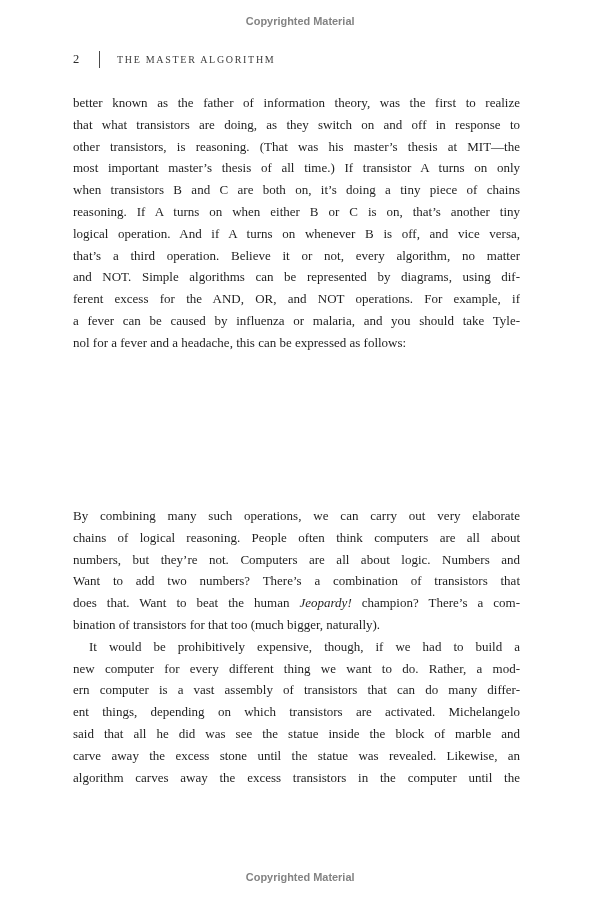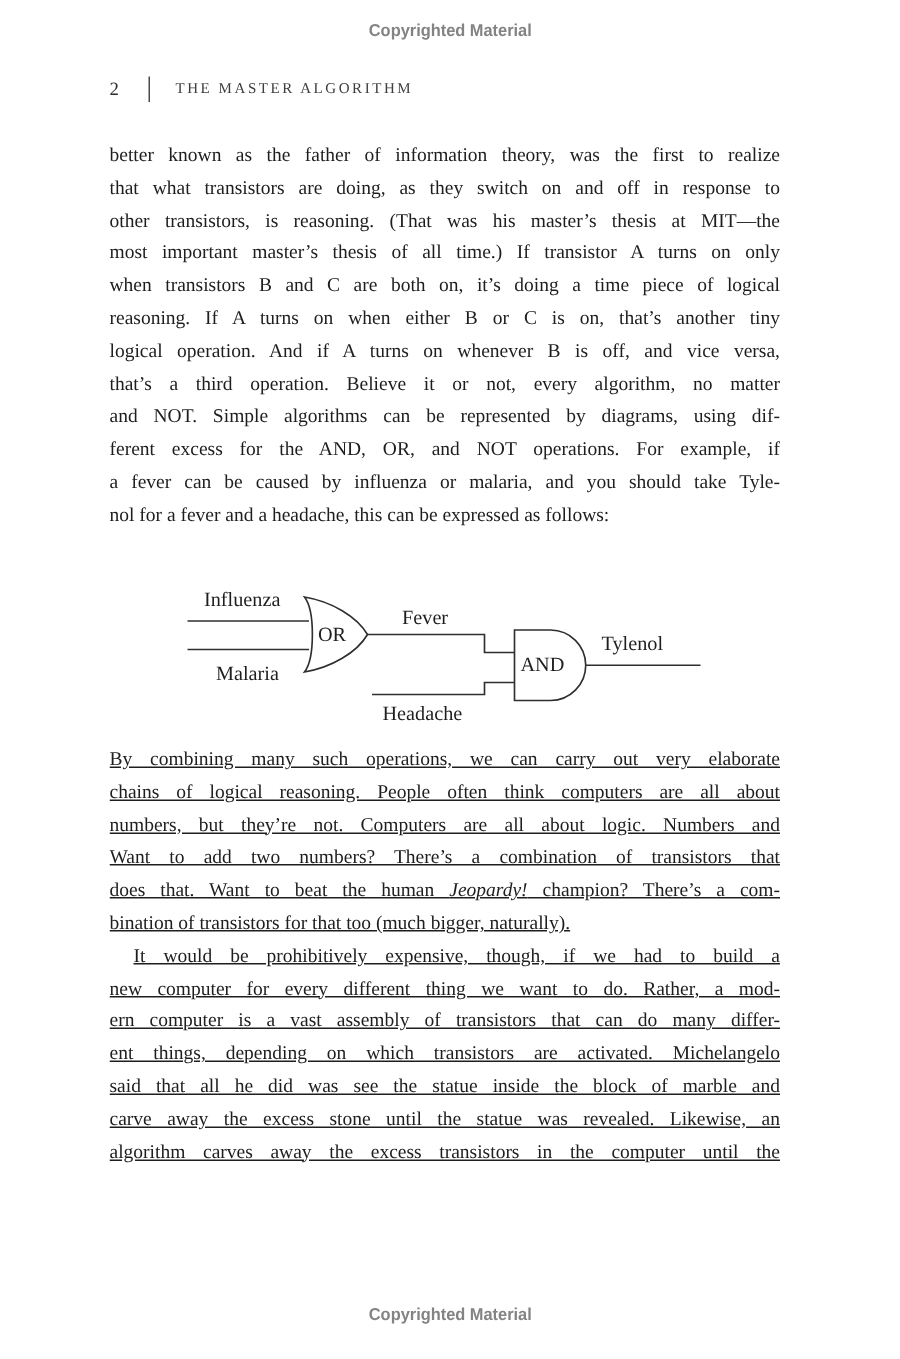--- a/index.html
+++ b/index.html
@@ -60,68 +60,48 @@
     <span class="hbar"></span>
     <span class="booktitle">THE MASTER ALGORITHM</span>
   </div>
 
   <div class="body-text">
       <div class="para">
         <div class="line j"><span>better known as the father of information theory, was the first to realize</span></div>
         <div class="line j"><span>that what transistors are doing, as they switch on and off in response to</span></div>
         <div class="line j"><span>other transistors, is reasoning. (That was his master’s thesis at MIT—the</span></div>
         <div class="line j"><span>most important master’s thesis of all time.) If transistor A turns on only</span></div>
-        <div class="line j"><span>when transistors B and C are both on, it’s doing a time piece of logical</span></div>
+        <div class="line j"><span>when transistors B and C are both on, it’s doing a tiny piece of chains</span></div>
         <div class="line j"><span>reasoning. If A turns on when either B or C is on, that’s another tiny</span></div>
         <div class="line j"><span>logical operation. And if A turns on whenever B is off, and vice versa,</span></div>
         <div class="line j"><span>that’s a third operation. Believe it or not, every algorithm, no matter</span></div>
         <div class="line j"><span>and NOT. Simple algorithms can be represented by diagrams, using dif-</span></div>
         <div class="line j"><span>ferent excess for the AND, OR, and NOT operations. For example, if</span></div>
         <div class="line j"><span>a fever can be caused by influenza or malaria, and you should take Tyle-</span></div>
         <div class="line"><span>nol for a fever and a headache, this can be expressed as follows:</span></div>
       </div>
-      <div style="position: absolute; left: 0px; top: 403px; width: 447px; text-decoration: underline;">
+      <div style="position: absolute; left: 0px; top: 413px; width: 447px;">
         <div class="para">
           <div class="line j"><span>By combining many such operations, we can carry out very elaborate</span></div>
           <div class="line j"><span>chains of logical reasoning. People often think computers are all about</span></div>
           <div class="line j"><span>numbers, but they’re not. Computers are all about logic. Numbers and</span></div>
           <div class="line j"><span>Want to add two numbers? There’s a combination of transistors that</span></div>
           <div class="line j"><span>does that. Want to beat the human </span><i>Jeopardy!</i><span> champion? There’s a com-</span></div>
           <div class="line"><span>bination of transistors for that too (much bigger, naturally).</span></div>
         </div>
         <div class="para">
           <div class="line j ind"><span>It would be prohibitively expensive, though, if we had to build a</span></div>
           <div class="line j"><span>new computer for every different thing we want to do. Rather, a mod-</span></div>
           <div class="line j"><span>ern computer is a vast assembly of transistors that can do many differ-</span></div>
           <div class="line j"><span>ent things, depending on which transistors are activated. Michelangelo</span></div>
           <div class="line j"><span>said that all he did was see the statue inside the block of marble and</span></div>
           <div class="line j"><span>carve away the excess stone until the statue was revealed. Likewise, an</span></div>
           <div class="line j"><span>algorithm carves away the excess transistors in the computer until the</span></div>
         </div>
       </div>
     </div>
 
-  <div class="diagram">
-    <svg width="400" height="105" viewBox="0 0 400 105">
-      <g fill="none" stroke="#2f2f2f" stroke-width="1.1">
-        <path d="M25,24 H106"></path>
-        <path d="M25,43 H106"></path>
-        <path d="M103,8 C121,11 138,21 145,33 C138,45 121,55 103,58 C110,49 110,17 103,8 Z"></path>
-        <path d="M145,33 H223 V45 H243"></path>
-        <path d="M148,73 H223 V65 H243"></path>
-        <path d="M243,30 L267,30 A23.5,23.5 0 0 1 267,77 L243,77 Z"></path>
-        <path d="M290,53.5 H367"></path>
-      </g>
-    </svg>
-    <div class="dlabel dl-influenza">Influenza</div>
-    <div class="dlabel dl-malaria">Malaria</div>
-    <div class="dlabel dl-or">OR</div>
-    <div class="dlabel dl-fever">Fever</div>
-    <div class="dlabel dl-headache">Headache</div>
-    <div class="dlabel dl-and">AND</div>
-    <div class="dlabel dl-tylenol">Tylenol</div>
-  </div>
 
   <div class="copyright bottom">
     <span>Copyrighted Material</span>
   </div>
 
 </div>
 
 </body></html>

